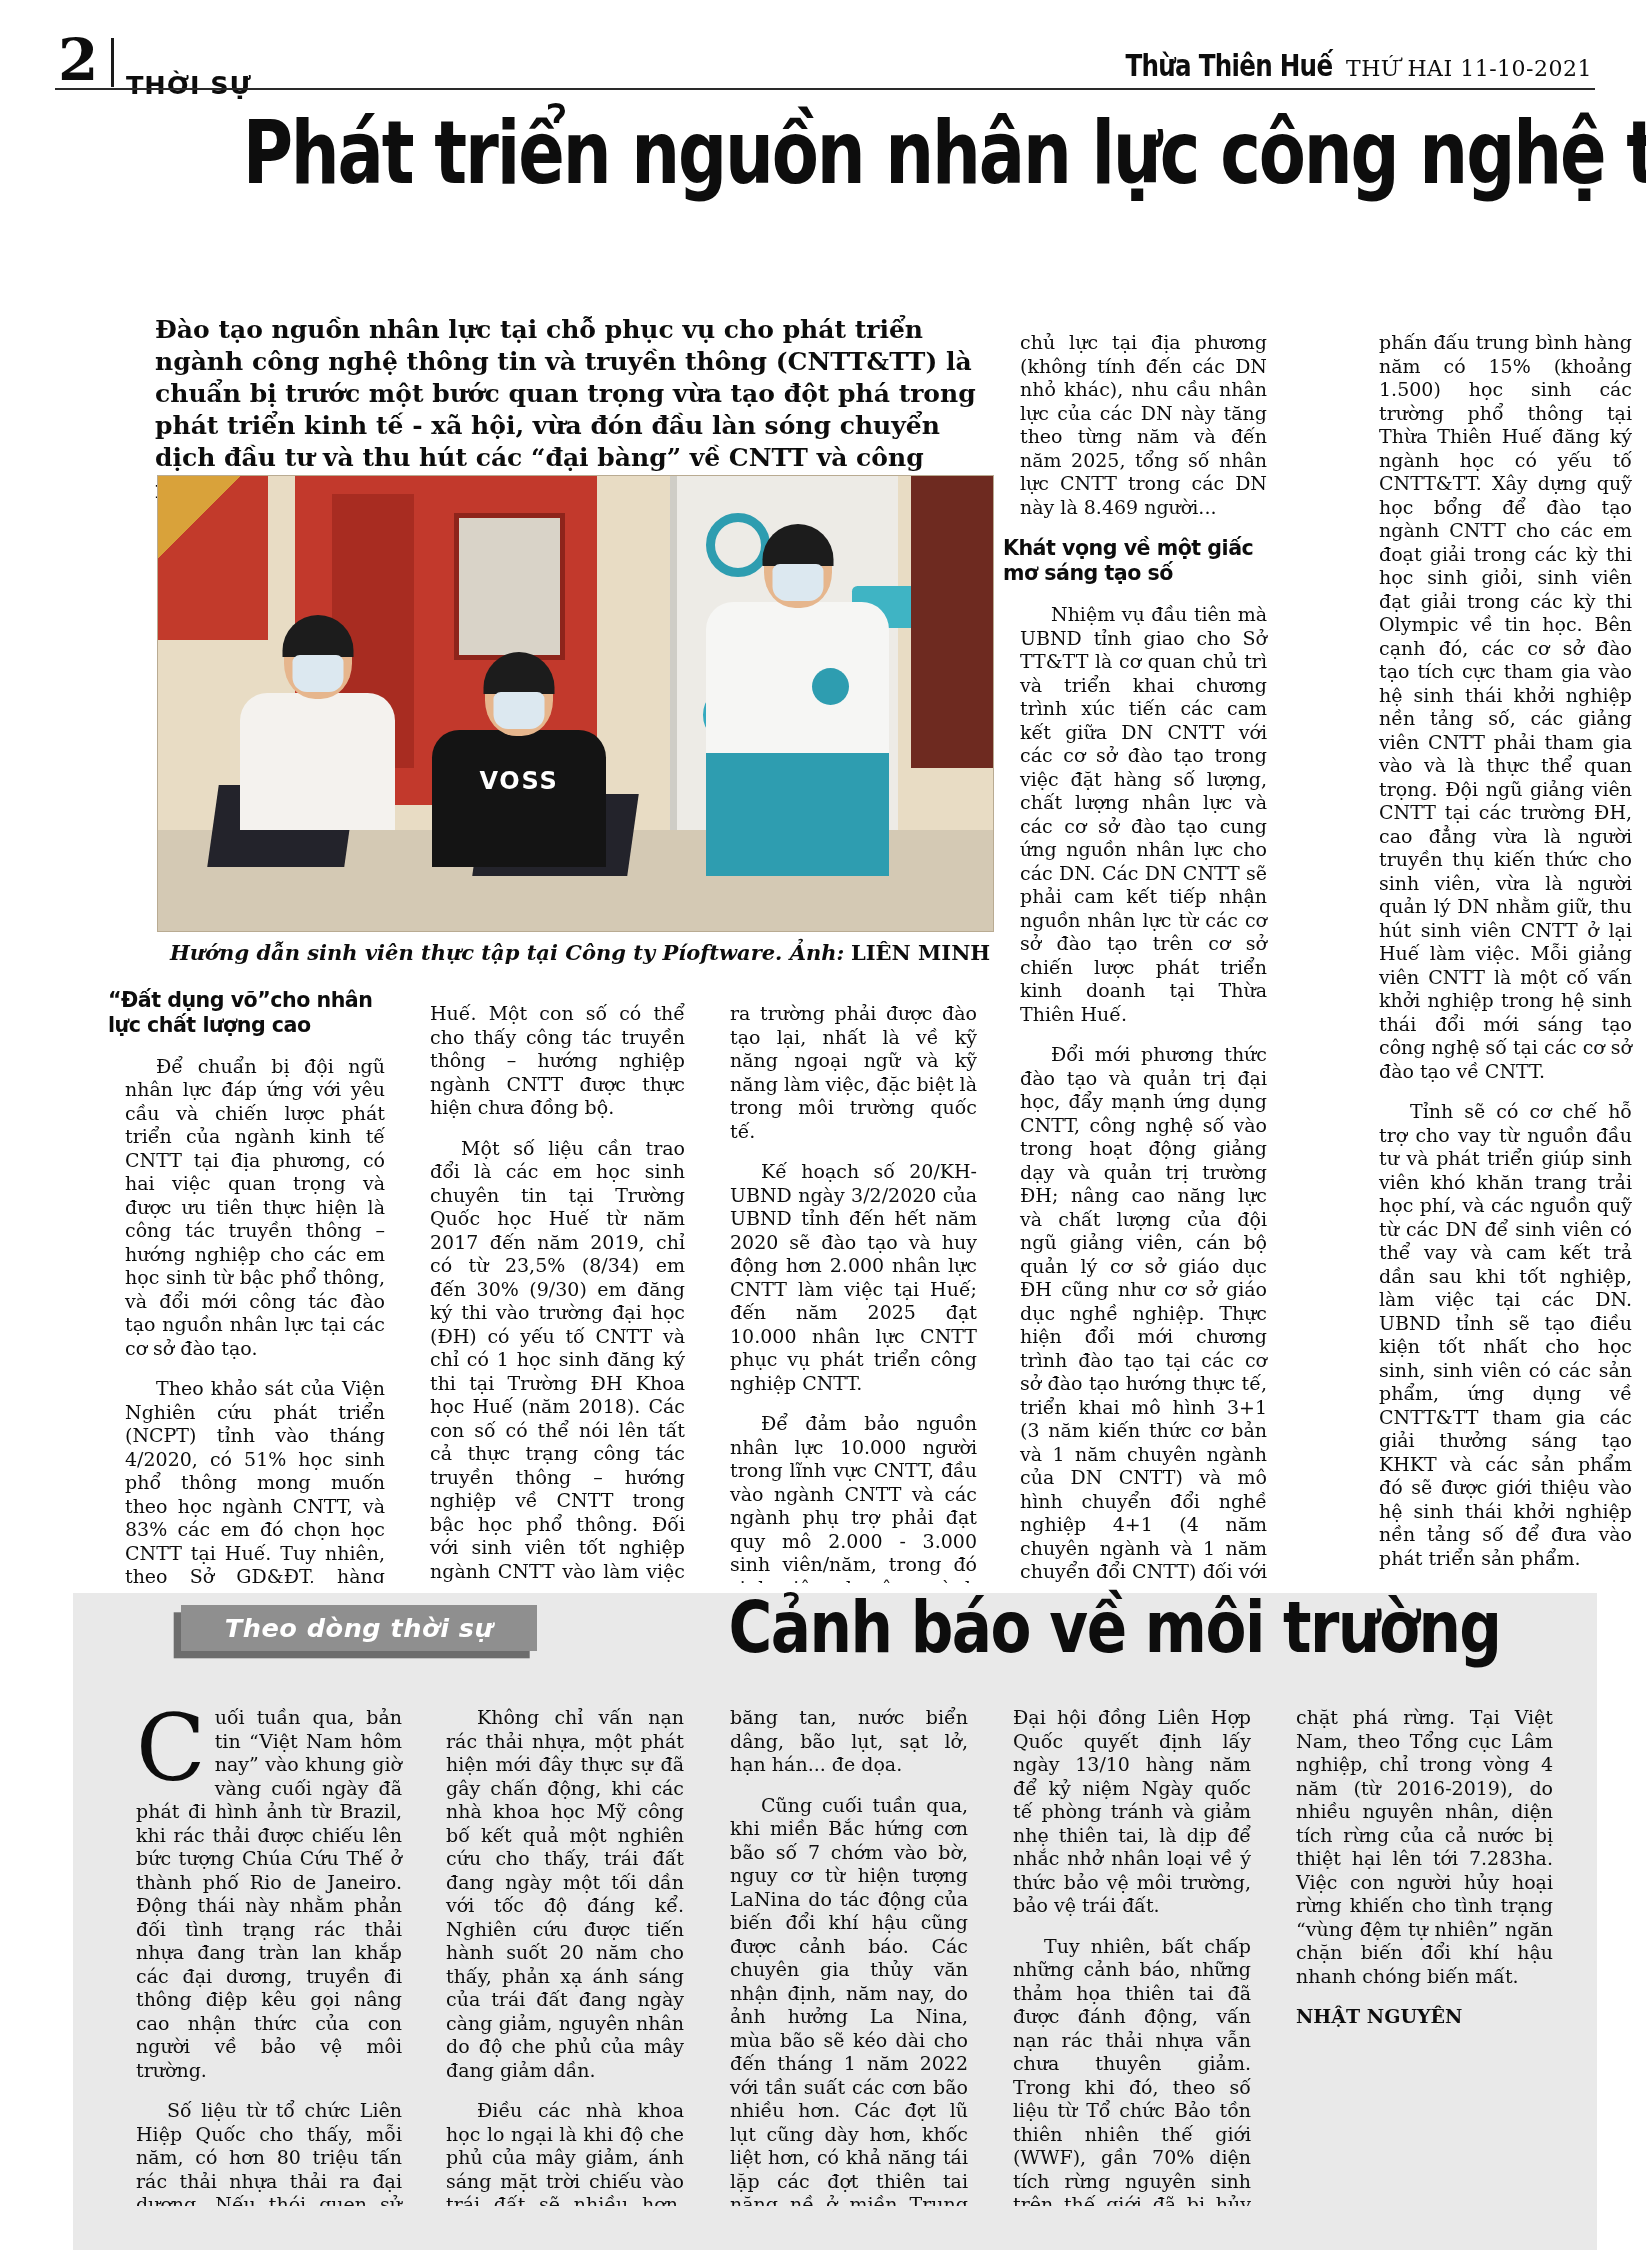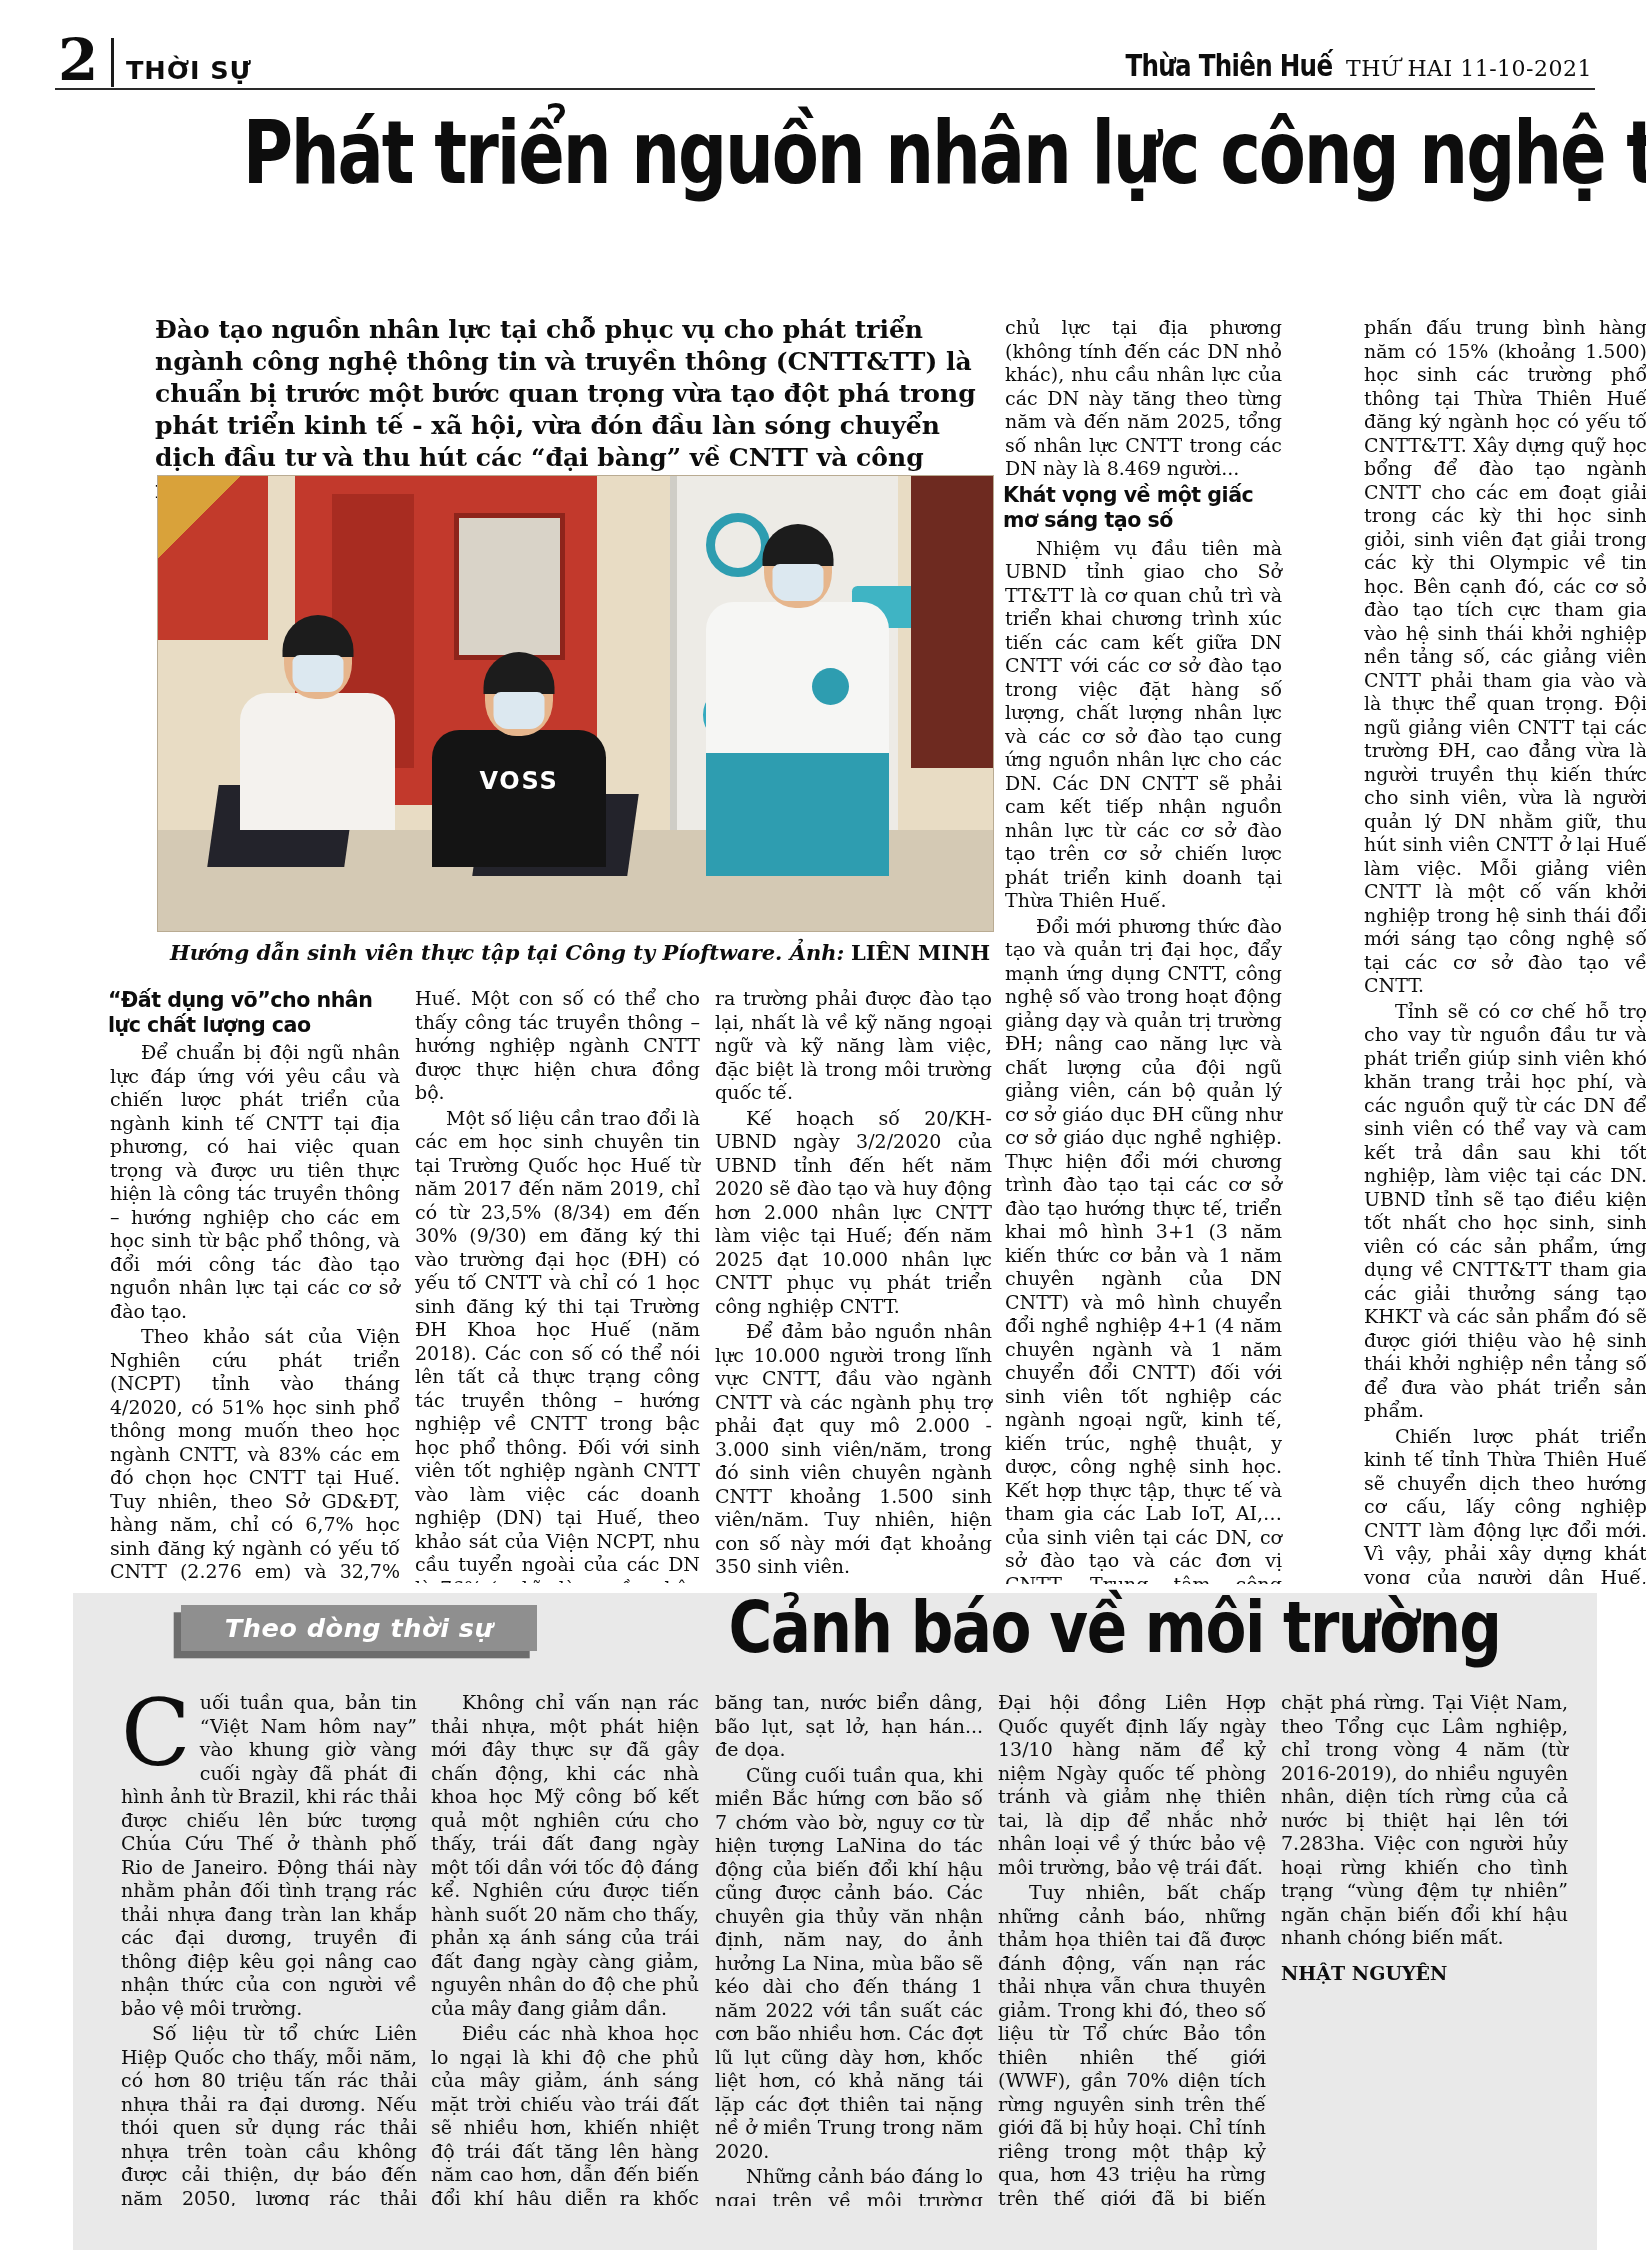--- a/index.html
+++ b/index.html
@@ -3,21 +3,21 @@
 <meta charset="utf-8">
 <style>
   * { margin:0; padding:0; box-sizing:border-box; }
   body { background:#fff; }
   .page { position:relative; width:1647px; height:2267px; background:#fff; overflow:hidden;
           font-family:"DejaVu Serif","Liberation Serif",serif; color:#0d0d0d; }
 
   
   .pagenum { position:absolute; left:58px; top:31px; font-size:58px; font-weight:bold; line-height:1; }
   .hdr-divider { position:absolute; left:111px; top:38px; width:2.7px; height:49px; background:#1a1a1a; }
-  .section { position:absolute; left:126px; top:55px; font-family:"DejaVu Sans",sans-serif;
+  .section { position:absolute; left:126px; top:70px; font-family:"DejaVu Sans",sans-serif;
              font-size:25.6px; font-weight:bold; letter-spacing:0.9px; }
   .masthead { position:absolute; right:55px; top:48px; white-space:nowrap; }
   .pubname { display:inline-block; font-family:"DejaVu Sans",sans-serif; font-weight:bold;
              font-size:30px; transform:scaleX(.82); transform-origin:right center; letter-spacing:-0.9px; }
   .pubdate { display:inline-block; font-size:22px; margin-left:9.1px; letter-spacing:0.5px; }
   .hdr-rule { position:absolute; left:55px; right:52px; top:88px; height:1.8px; background:#2a2a2a; }
 
   
   .headline { position:absolute; left:0; top:108px; width:1647px; text-align:center; }
   .headline span { display:inline-block; font-family:"DejaVu Sans",sans-serif; font-weight:800;
@@ -66,21 +66,21 @@
   .person.pc .p-torso { background:linear-gradient(180deg,#f6f6f4 0 55%,#2e9db0 55% 100%); height:274px; }
   .person.pc .p-badge { position:absolute; left:58%; top:137px; width:37px; height:37px; background:#2e9db0;
             border-radius:50%; }
 
   .caption { position:absolute; left:170px; top:939px; width:837px; font-size:21px; line-height:27.4px; }
   .caption .cap-i { font-style:italic; font-weight:bold; }
   .caption .cap-credit { font-weight:bold; }
 
   
   .col { position:absolute; text-align:justify; font-size:19px; line-height:23.5px; overflow:hidden; }
-  .col p { margin:2px; }
+  .col p { margin:17px; }
   .col p.indent { text-indent:31px; }
   .subhead { font-family:"DejaVu Sans",sans-serif; font-weight:bold; font-size:20.6px;
              line-height:25px; letter-spacing:-0.5px; text-align:left; margin:2.7px 0 3.7px; }
   .c1 { left:108px;  top:985px; width:294px; height:598px; }
   .c2 { left:413px;  top:985px; width:289px; height:598px; }
   .c3 { left:713px;  top:985px; width:281px; height:598px; }
   .c4 { left:1003px; top:314px;  width:281px; height:1270px; }
   .c5 { left:1362px; top:314px;  width:287px; height:1270px; }
   .byline { text-align:left; font-weight:bold; font-size:19px; margin-top:12.8px !important; }
 

